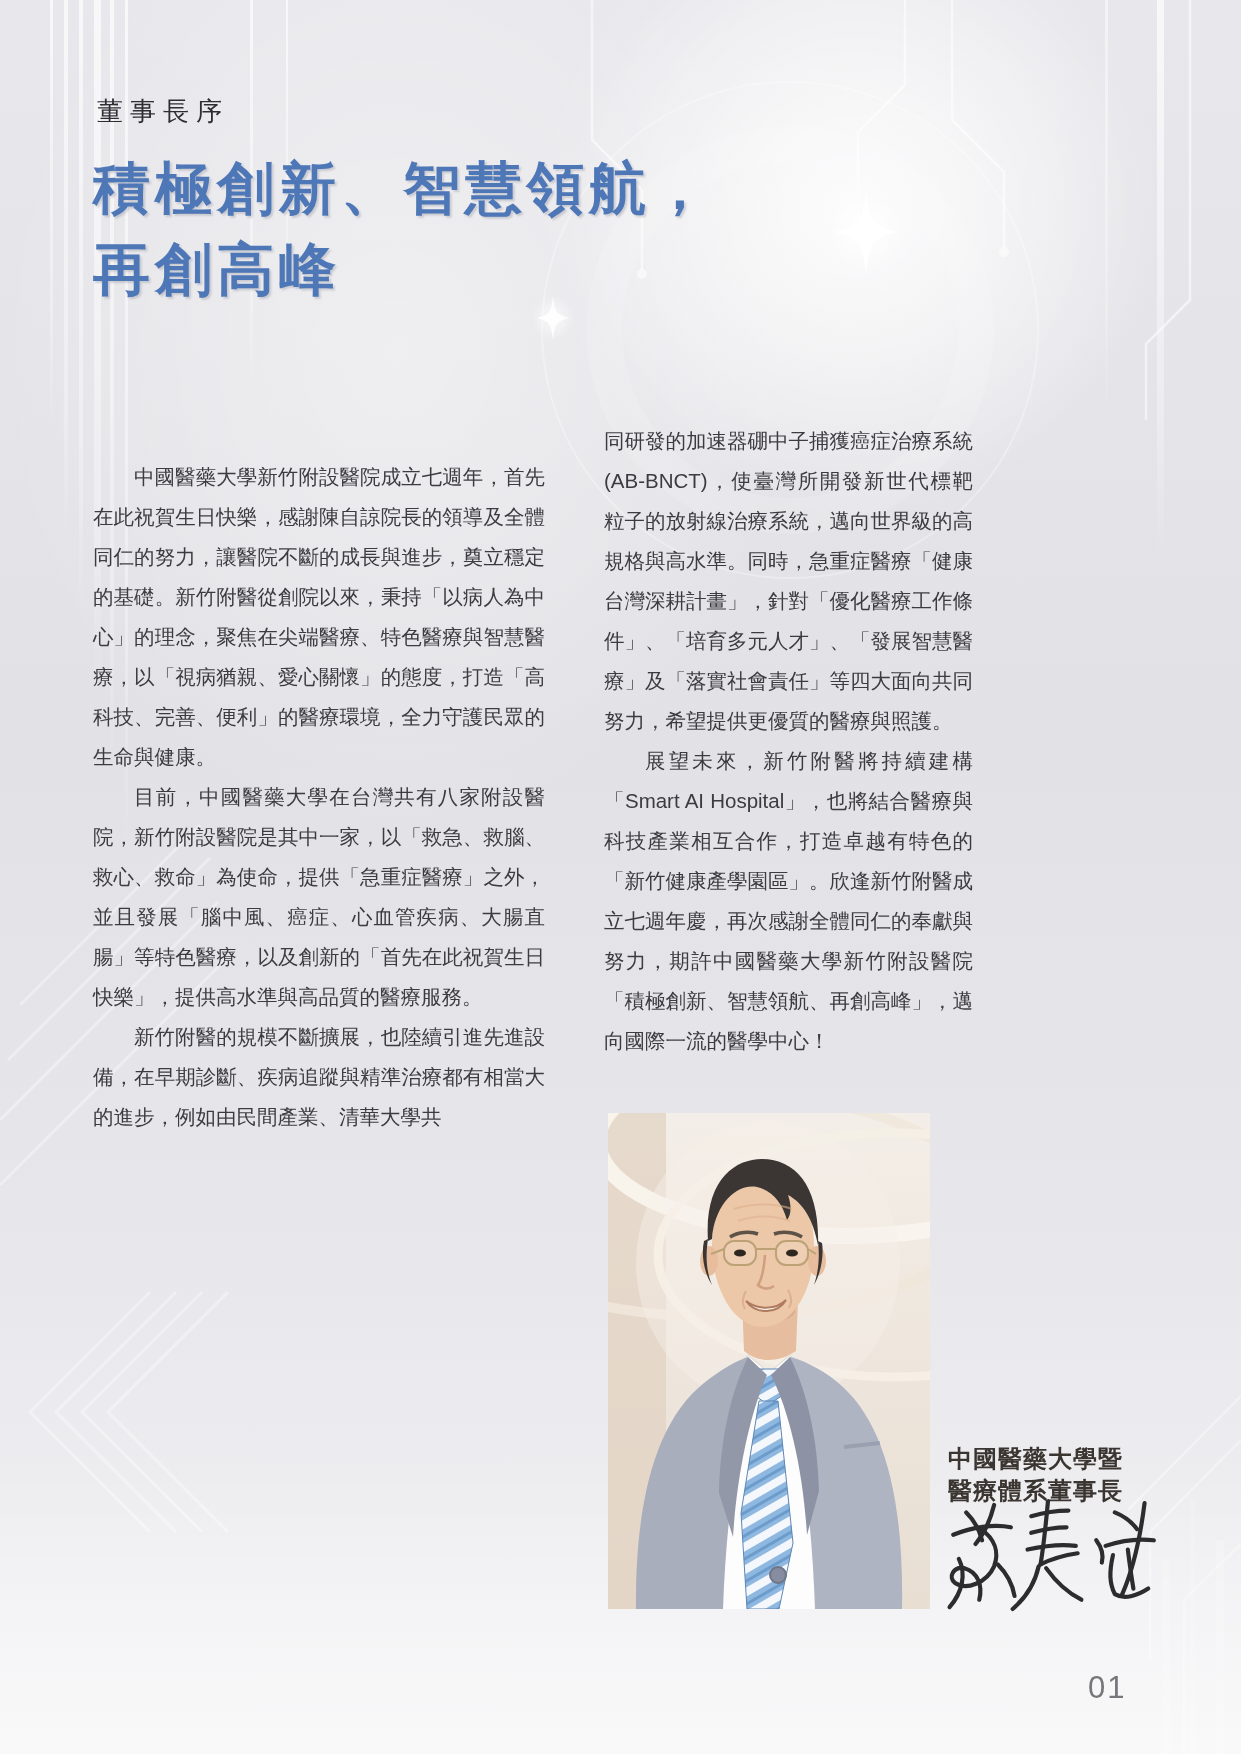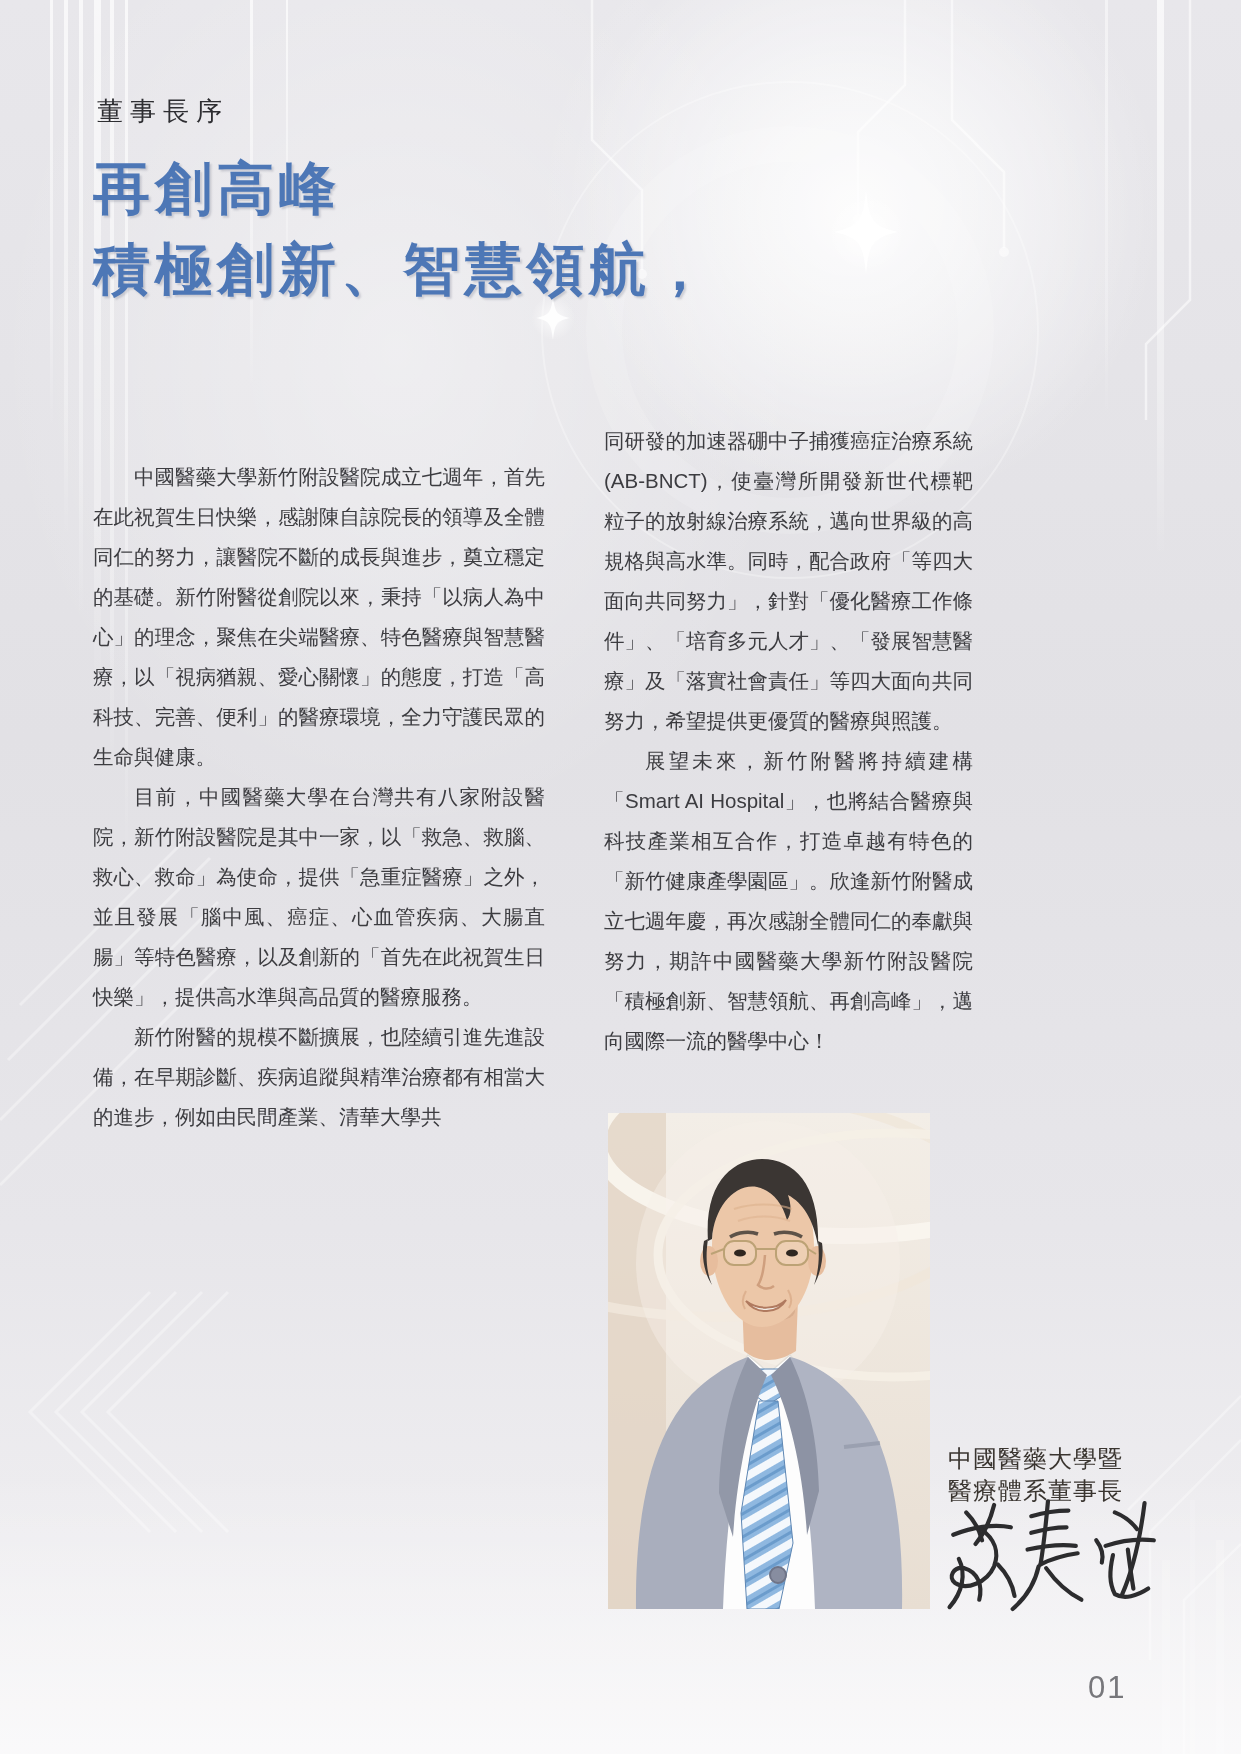--- a/index.html
+++ b/index.html
@@ -32,21 +32,21 @@
   .col-left  { left:93px;  width:452px;margin-top:36px; }
   .col-right { left:604px; width:369px; }
   .col p { margin:0; }
   .col p.indent { text-indent:2em; }
 
   .photo { position:absolute; left:608px; top:1113px; width:322px; height:496px; }
   .photo svg { display:block; }
 
   .caption {
     position:absolute; left:948px; top:1443px;
-    font-family:"Liberation Serif","DejaVu Serif",serif; font-weight:400;
+    font-family:"Liberation Serif","DejaVu Serif",serif; font-weight:700;
     font-size:24px; line-height:32px; color:#3a3530; letter-spacing:1px;
   }
   .signature { position:absolute; left:940px; top:1492px; width:228px; height:130px; }
 
   .page-number {
     position:absolute; left:1088px; top:1670px;
     font-size:31px; font-weight:400; color:#77777b; letter-spacing:2px;
   }
 </style>
 </head>
@@ -123,31 +123,31 @@
     </g>
     <rect x="1162" y="1560" width="8" height="194" fill="#ffffff" opacity=".18"></rect>
     <rect x="1190" y="1500" width="5" height="254" fill="#ffffff" opacity=".15"></rect>
     <rect x="1216" y="1540" width="8" height="214" fill="#ffffff" opacity=".18"></rect>
 
     <rect x="0" y="1470" width="1241" height="284" fill="url(#fadeUp)"></rect>
   </svg>
 
   <div class="section-label">董事長序</div>
   <h1 class="title">
+    <span>積極創新、智慧領航，</span>
     <span>再創高峰</span>
-    <span>積極創新、智慧領航，</span>
   </h1>
 
   <div class="col col-left">
     <p class="indent">中國醫藥大學新竹附設醫院成立七週年，首先在此祝賀生日快樂，感謝陳自諒院長的領導及全體同仁的努力，讓醫院不斷的成長與進步，奠立穩定的基礎。新竹附醫從創院以來，秉持「以病人為中心」的理念，聚焦在尖端醫療、特色醫療與智慧醫療，以「視病猶親、愛心關懷」的態度，打造「高科技、完善、便利」的醫療環境，全力守護民眾的生命與健康。</p>
     <p class="indent">目前，中國醫藥大學在台灣共有八家附設醫院，新竹附設醫院是其中一家，以「救急、救腦、救心、救命」為使命，提供「急重症醫療」之外，並且發展「腦中風、癌症、心血管疾病、大腸直腸」等特色醫療，以及創新的「首先在此祝賀生日快樂」，提供高水準與高品質的醫療服務。</p>
     <p class="indent">新竹附醫的規模不斷擴展，也陸續引進先進設備，在早期診斷、疾病追蹤與精準治療都有相當大的進步，例如由民間產業、清華大學共</p>
   </div>
   <div class="col col-right">
-    <p>同研發的加速器硼中子捕獲癌症治療系統(AB-BNCT)，使臺灣所開發新世代標靶粒子的放射線治療系統，邁向世界級的高規格與高水準。同時，配合政府「等四大面向共同努力」，針對「優化醫療工作條件」、「培育多元人才」、「發展智慧醫療」及「落實社會責任」等四大面向共同努力，希望提供更優質的醫療與照護。</p>
+    <p>同研發的加速器硼中子捕獲癌症治療系統(AB-BNCT)，使臺灣所開發新世代標靶粒子的放射線治療系統，邁向世界級的高規格與高水準。同時，急重症醫療「健康台灣深耕計畫」，針對「優化醫療工作條件」、「培育多元人才」、「發展智慧醫療」及「落實社會責任」等四大面向共同努力，希望提供更優質的醫療與照護。</p>
     <p class="indent">展望未來，新竹附醫將持續建構「Smart AI Hospital」，也將結合醫療與科技產業相互合作，打造卓越有特色的「新竹健康產學園區」。欣逢新竹附醫成立七週年慶，再次感謝全體同仁的奉獻與努力，期許中國醫藥大學新竹附設醫院「積極創新、智慧領航、再創高峰」，邁向國際一流的醫學中心！</p>
   </div>
 
   <div class="photo">
     <svg width="322" height="496" viewBox="0 0 322 496" aria-hidden="true">
       <defs>
         <linearGradient id="pbg" x1="0" y1="0" x2="0" y2="1">
           <stop offset="0" stop-color="#f3eee7"></stop>
           <stop offset="1" stop-color="#e8ded2"></stop>
         </linearGradient>

